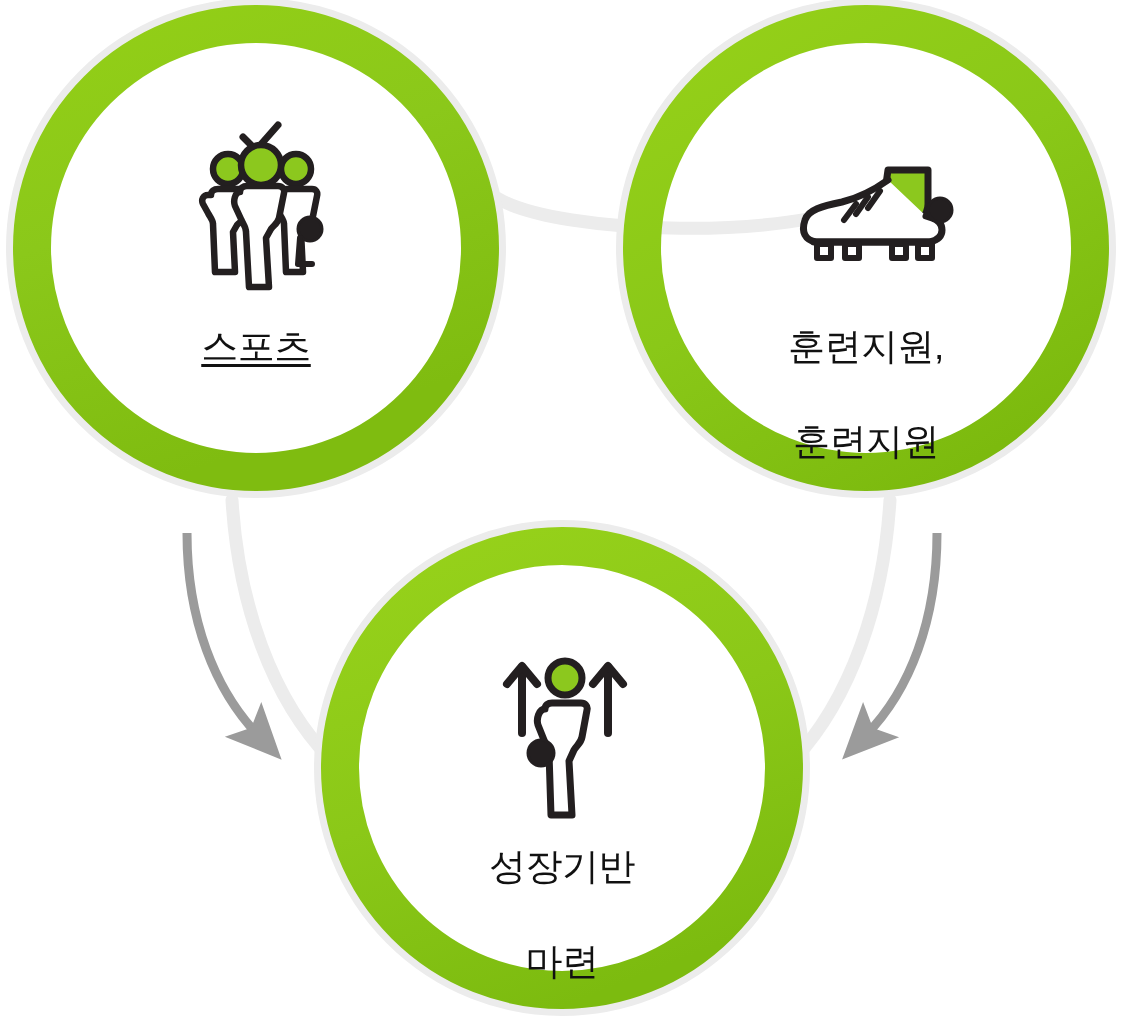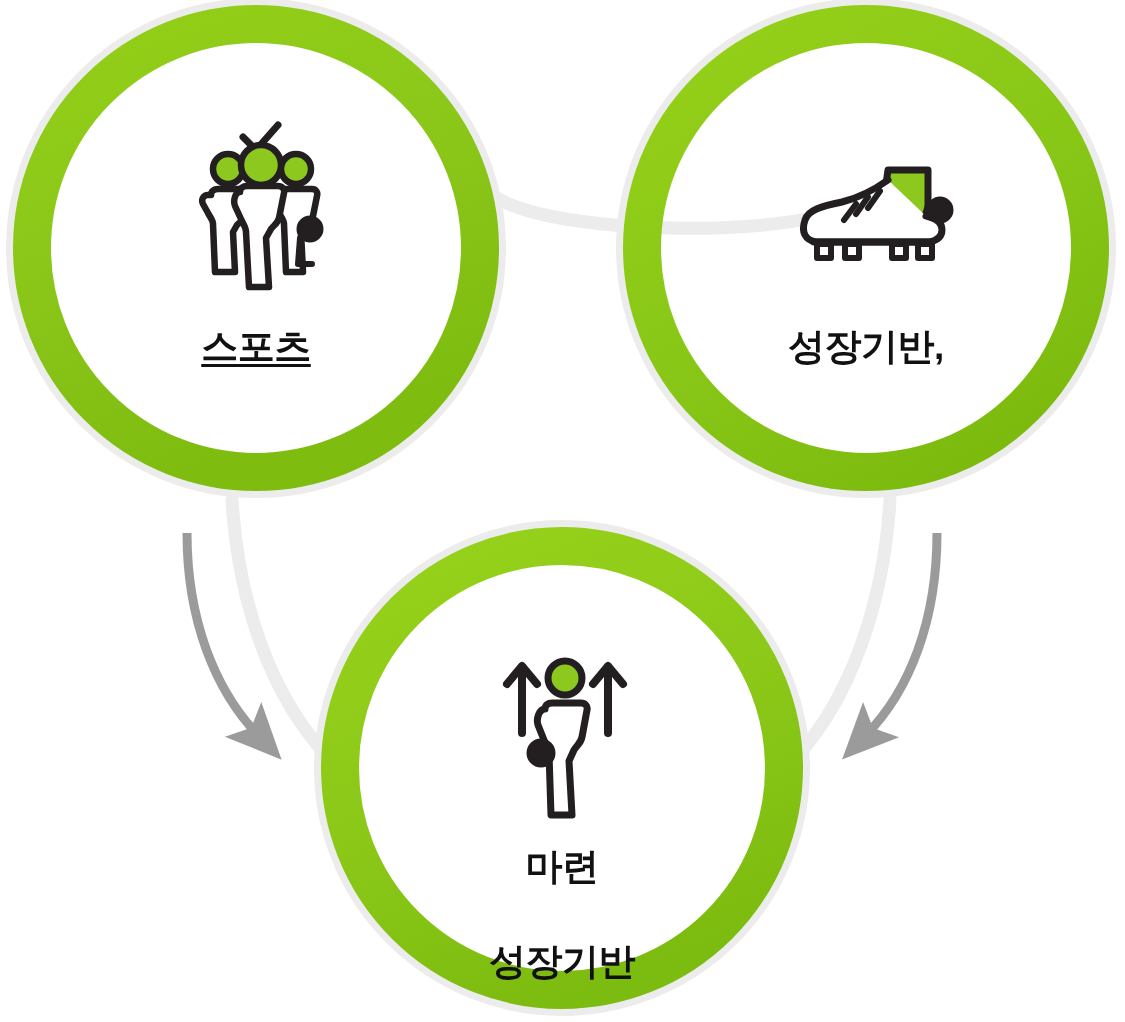--- a/index.html
+++ b/index.html
@@ -22,21 +22,21 @@
     position: absolute;
     left: 0;
     top: 0;
     width: 1125px;
     height: 1022px;
   }
   .node-label {
     position: absolute;
     text-align: center;
     color: #111111;
-    font-weight: 700;
+    font-weight: 400;
     font-size: 37px;
     line-height: 1.28;
     letter-spacing: -0.5px;
     white-space: pre-line;
     pointer-events: none;
   }
   .node-label .line-underline {
     text-decoration: underline;
     text-underline-offset: 5px;
     text-decoration-thickness: 3px;
@@ -169,21 +169,22 @@
 
       <circle cx="36" cy="98" r="13" fill="#231F20" stroke="#231F20" stroke-width="3"></circle>
     </g>
   </svg>
 
   <div class="node-label" style="left:56px; top:276px; width:400px;">
     <span class="line line-underline">스포츠</span>
   </div>
 
   <div class="node-label" style="left:666px; top:276px; width:400px;">
-    <span class="line">성장기반,</span>
+    <span class="line">훈련지원,</span>
+    <span class="line">훈련지원</span>
   </div>
 
   <div class="node-label" style="left:362px; top:796px; width:400px;">
+    <span class="line">성장기반</span>
     <span class="line">마련</span>
-    <span class="line">성장기반</span>
   </div>
 
 </div>
 
 </body></html>

